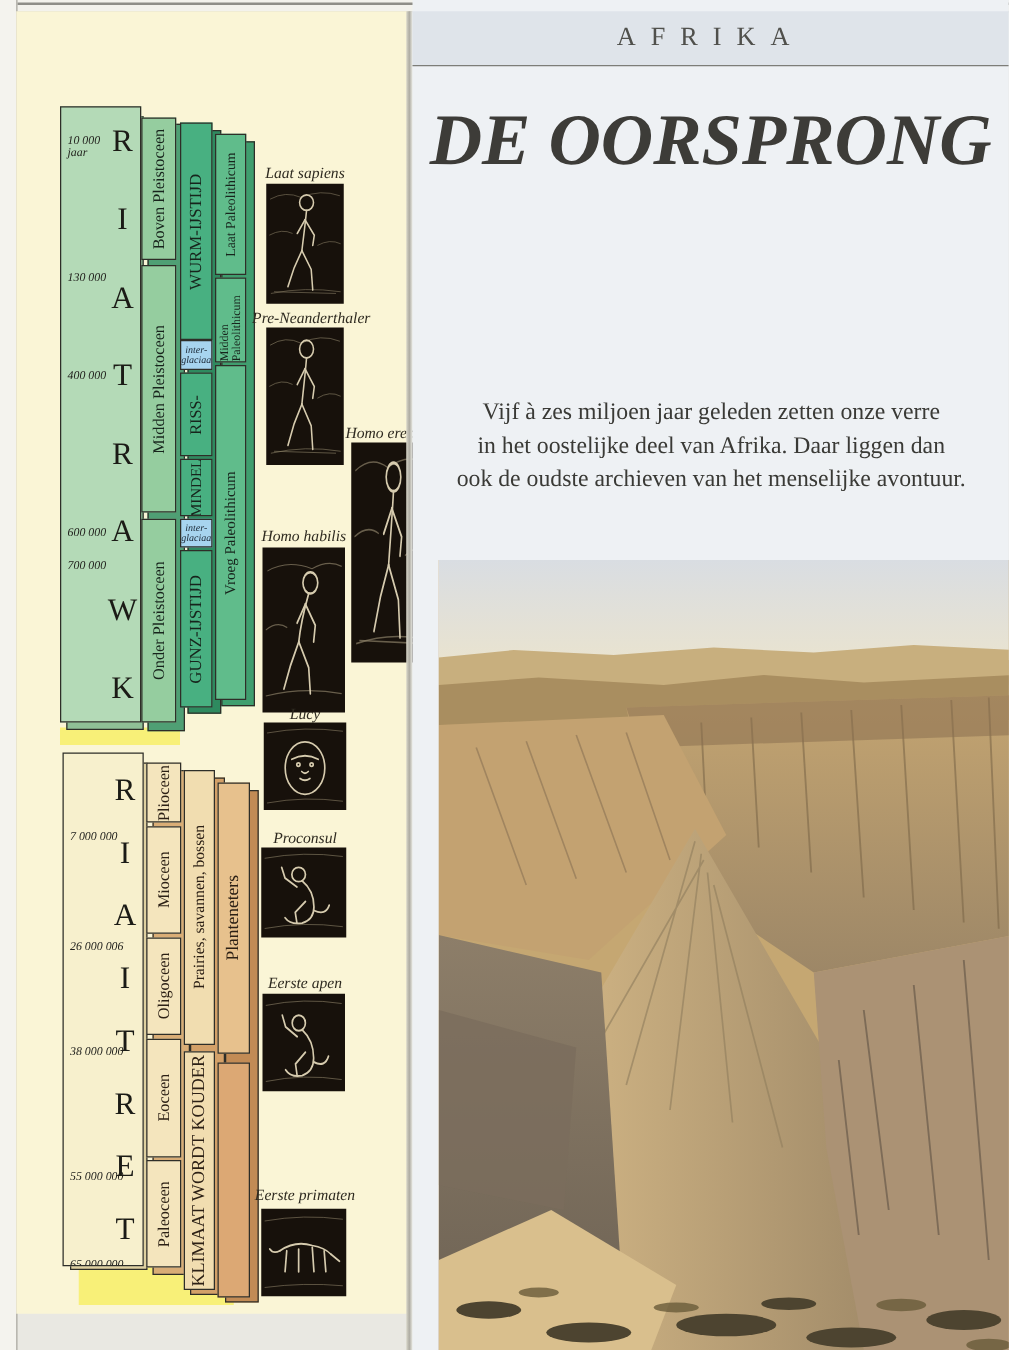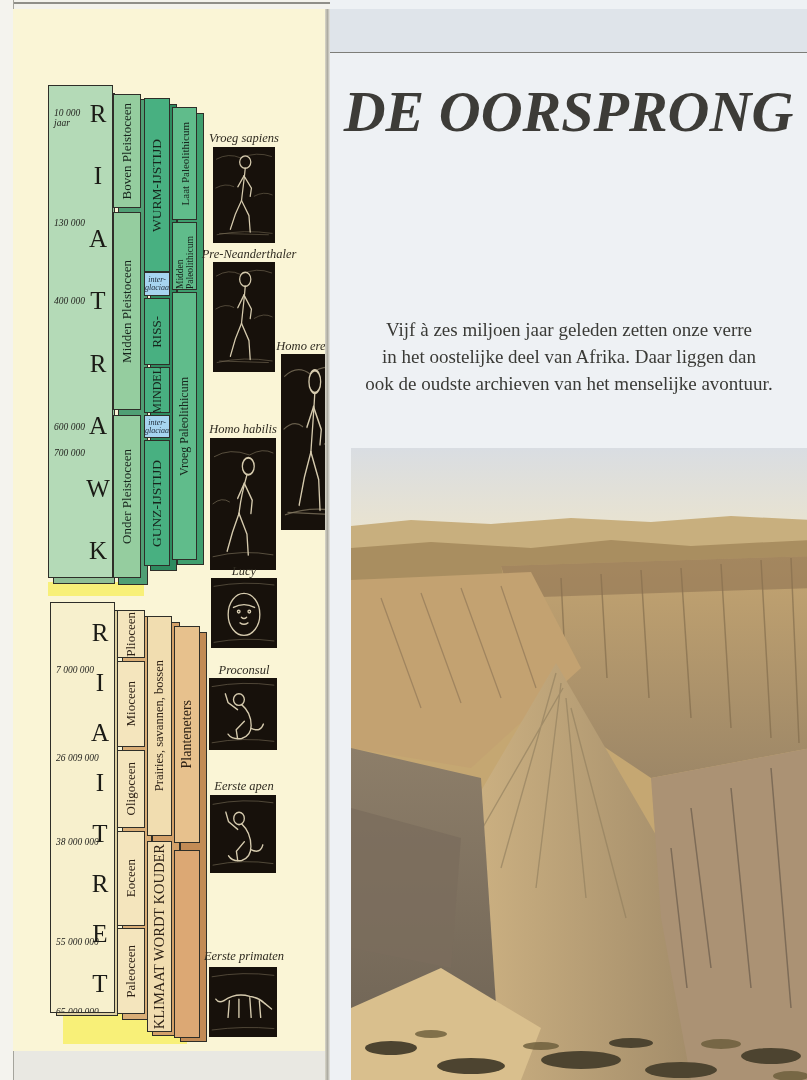--- a/index.html
+++ b/index.html
@@ -174,21 +174,21 @@
       <span class="vtext" style="font-size:12px;">Vroeg Paleolithicum</span>
     </div>
 </div>
 
 <div class="chart tan" style="left:50px;top:600px;width:160px;height:448px;">
   <div class="yellow-hi" style="left:13px;top:398px;width:124px;height:46px;"></div>
   <div class="shadow" style="left:6px;top:10px;width:62px;height:406px;background:#ded0a0;"></div>
   <div class="card" style="left:0;top:2px;width:65px;height:411px;background:#f7f0cd;">
     <div class="ticks">
       <div class="tick" style="top:48px;">7 000 000</div>
-      <div class="tick" style="top:136px;">26 009 000</div>
+      <div class="tick" style="top:136px;">26 000 006</div>
       <div class="tick" style="top:220px;text-align:right;">38 000 000</div>
       <div class="tick" style="top:320px;">55 000 000</div>
       <div class="tick" style="top:390px;">65 000 000</div>
     </div>
     <div class="era-letters" style="right:3px;top:16px;bottom:14px;width:22px;">
         <span>R</span>
         <span>I</span>
         <span>A</span>
         <span>I</span>
         <span>T</span>
@@ -223,21 +223,21 @@
       <span class="vtext" style="font-size:14.5px;">KLIMAAT WORDT KOUDER</span>
     </div>
 
   <div class="shadow" style="left:130px;top:32px;width:27px;height:410px;background:#c28b55;"></div>
   <div class="card" style="left:124px;top:26px;width:26px;height:217px;background:#e7c18d;">
       <span class="vtext" style="font-size:14px;">Planteneters</span>
     </div>
   <div class="card" style="left:124px;top:250px;width:26px;height:188px;background:#dca874;"></div>
 </div>
 
-<div class="fig-label" style="left:205px;top:131px;width:78px;">Vroeg sapiens</div>
+<div class="fig-label" style="left:205px;top:131px;width:78px;">Laat sapiens</div>
 <div class="fig-img" style="left:213px;top:147px;width:62px;height:96px;">
     <svg viewBox="0 0 100 140" preserveAspectRatio="none">
       <use href="#fig-walker"></use>
     </svg>
   </div>
 
 <div class="fig-label" style="left:195px;top:247px;width:108px;">Pre-Neanderthaler</div>
 <div class="fig-img" style="left:213px;top:262px;width:62px;height:110px;">
     <svg viewBox="0 0 100 140" preserveAspectRatio="none">
       <use href="#fig-walker"></use>
@@ -283,20 +283,21 @@
 <div class="fig-img" style="left:209px;top:967px;width:68px;height:70px;">
     <svg viewBox="0 0 100 100" preserveAspectRatio="none">
       <use href="#fig-quadruped"></use>
     </svg>
   </div>
 
 <div class="abs gutter"></div>
 
 <div class="abs right-page">
   <div class="abs header-band"></div>
+  <div class="abs header-title">AFRIKA</div>
   <div class="abs header-rule"></div>
 
   <h1 class="abs big-title" style="top:78px;margin:0;">DE OORSPRONG</h1>
 
   <div class="abs intro">
     <div>Vijf à zes miljoen jaar geleden zetten onze verre</div>
     <div>in het oostelijke deel van Afrika. Daar liggen dan</div>
     <div>ook de oudste archieven van het menselijke avontuur.</div>
   </div>
 

